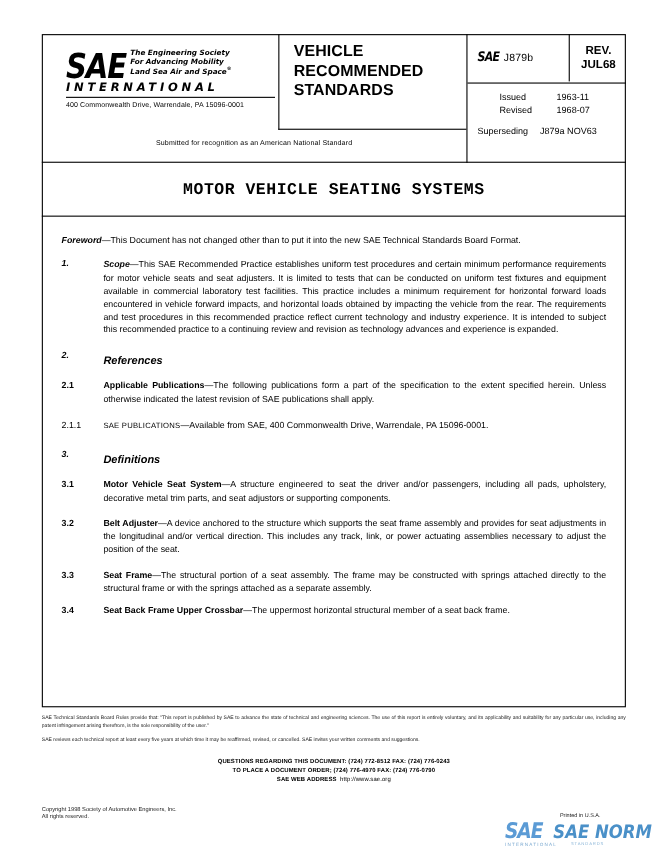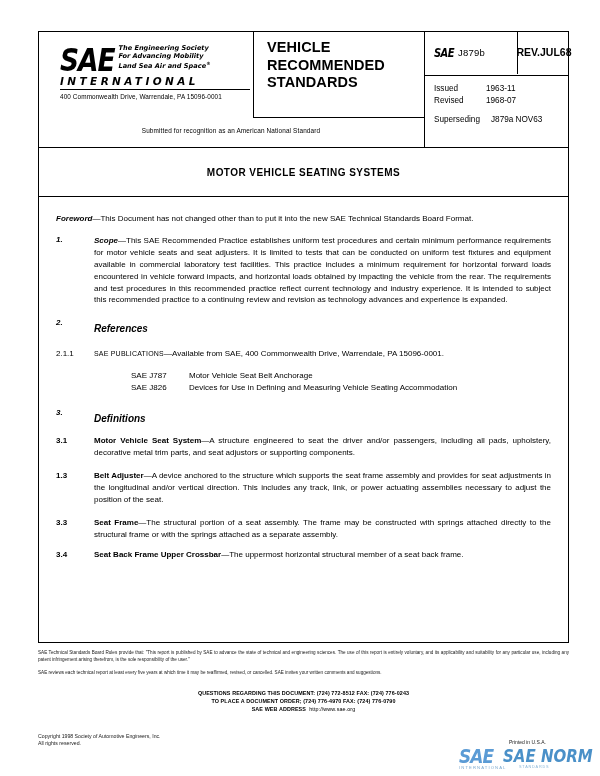--- a/index.html
+++ b/index.html
@@ -171,34 +171,35 @@
   .mr-docnum .num {
     font-size: 9.5px;
     letter-spacing: 0.2px;
   }
   .mr-rev {
     position: absolute;
     left: 93px; top: 0;
     width: 52px;
     height: 43px;
     display: flex;
+    flex-direction: column;
     align-items: center;
     justify-content: center;
   }
   .mr-rev div {
     font-weight: bold;
     font-size: 10.5px;
     line-height: 12.5px;
   }
   .mr-dates {
     padding: 7px 0 0 9px;
     font-size: 8.2px;
     line-height: 11.5px;
   }
-  .date-row { display: flex; }
+  .date-row { display: flex; margin-left: 20px; }
   .date-row .lbl { width: 52px; }
   .mr-supersede {
     padding: 9px 0 0 9px;
     font-size: 8.2px;
   }
   .mr-supersede .sup-val { margin-left: 11px; }
 
   
   .title-bar {
     position: absolute;
@@ -207,22 +208,23 @@
     width: 531px;
     height: 49px;
     box-sizing: border-box;
     border-bottom: 1.6px solid #000;
     display: flex;
     align-items: center;
     justify-content: center;
   }
   .title-bar .t {
     font-weight: bold;
-    font-size: 10px;
+    font-size: 15px;
     letter-spacing: 0.45px;
+    font-family: Liberation Mono, monospace;
   }
 
   
   .body-area {
     position: absolute;
     left: 34px;
     top: 197px;
     width: 531px;
     height: 446px;
     padding: 16px 18px 0 18px;
@@ -459,49 +461,43 @@
       <div class="txt">
         <i class="lead-i">Scope</i><span>—This SAE Recommended Practice establishes uniform test procedures and certain minimum performance requirements for motor vehicle seats and seat adjusters.  It is limited to tests that can be conducted on uniform test fixtures and equipment available in commercial laboratory test facilities.  This practice includes a minimum requirement for horizontal forward loads encountered in vehicle forward impacts, and horizontal loads obtained by impacting the vehicle from the rear.  The requirements and test procedures in this recommended practice reflect current technology and industry experience.  It is intended to subject this recommended practice to a continuing review and revision as technology advances and experience is expanded.</span>
       </div>
     </div>
 
     <div class="sec-head" style="margin-top:12px;">
       <span class="num">2.</span>
       <span class="txt">References</span>
     </div>
 
+    <div class="hang">
+      <span class="n">2.1</span>
+      <b class="lead">Applicable Publications</b><span>—The following publications form a part of the specification to the extent specified herein.  Unless otherwise indicated the latest revision of SAE publications shall apply.</span>
+    </div>
 
     <div class="hang" style="margin-top:12px;">
       <span class="n plain">2.1.1</span>
       <span class="smallcaps">SAE PUBLICATIONS</span><span>—Available from SAE, 400 Commonwealth Drive, Warrendale, PA 15096-0001.</span>
     </div>
 
-    <div class="ref-list" style="margin-top:10px;">
-      <div class="ref-row">
-        <span class="code">SAE J787</span>
-        <span>Motor Vehicle Seat Belt Anchorage</span>
-      </div>
-      <div class="ref-row">
-        <span class="code">SAE J826</span>
-        <span>Devices for Use in Defining and Measuring Vehicle Seating Accommodation</span>
-      </div>
-    </div>
 
     <div class="sec-head" style="margin-top:14px;">
       <span class="num">3.</span>
       <span class="txt">Definitions</span>
     </div>
 
     <div class="hang">
       <span class="n">3.1</span>
       <b class="lead">Motor Vehicle Seat System</b><span>—A structure engineered to seat the driver and/or passengers, including all pads, upholstery, decorative metal trim parts, and seat adjustors or supporting components.</span>
     </div>
 
     <div class="hang" style="margin-top:11px;">
-      <span class="n">1.3</span>
+      <span class="n">3.2</span>
       <b class="lead">Belt Adjuster</b><span>—A device anchored to the structure which supports the seat frame assembly and provides for seat adjustments in the longitudinal and/or vertical direction.  This includes any track, link, or power actuating assemblies necessary to adjust the position of the seat.</span>
     </div>
 
     <div class="hang" style="margin-top:11px;">
       <span class="n">3.3</span>
       <b class="lead">Seat Frame</b><span>—The structural portion of a seat assembly.  The frame may be constructed with springs attached directly to the structural frame or with the springs attached as a separate assembly.</span>
     </div>
 
     <div class="hang" style="margin-top:6px;">
       <span class="n">3.4</span>

